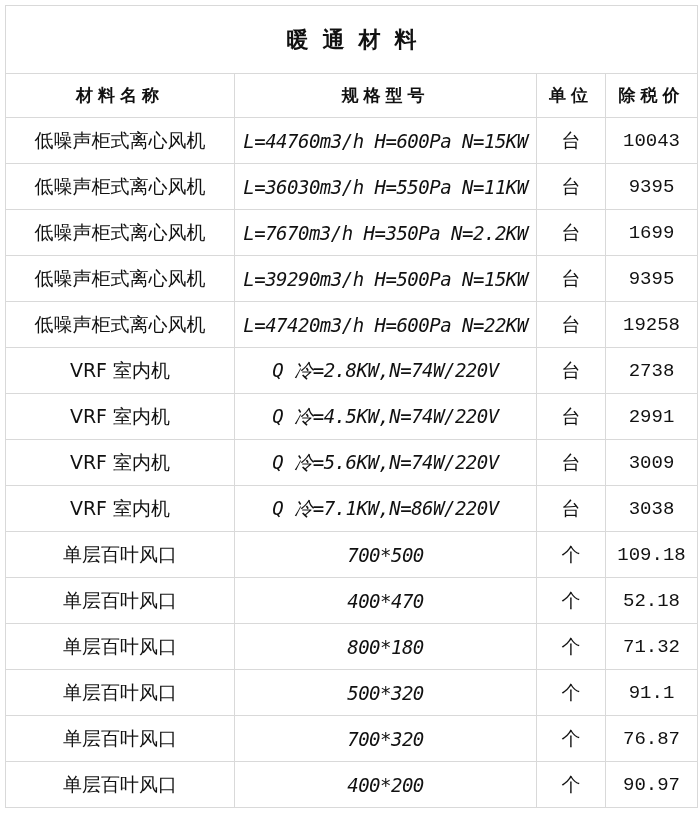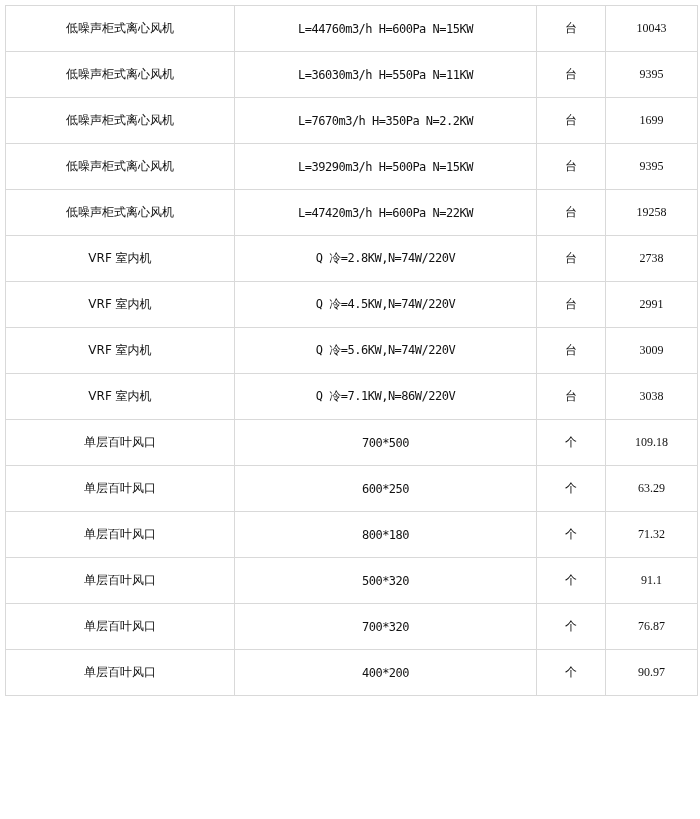--- a/index.html
+++ b/index.html
@@ -41,47 +41,57 @@
       padding-left: 14px;
     }
     .header-row th {
       height: 43px;
       font-size: 17px;
       font-weight: bold;
       letter-spacing: 5px;
     }
     .data-row td {
       height: 45px;
-      font-size: 12px;
+      font-size: 19px;
     }
     .col-name { width: 229px; }
     .col-spec { width: 302px; }
     .col-unit { width: 69px; }
     .col-price { width: 92px; }
     .spec-text {
       font-family: "DejaVu Sans Mono", "Liberation Mono", monospace;
       font-size: 14.5px;
       letter-spacing: -0.5px;
+      font-style: italic;
     }
     .price-text {
-      font-family: Liberation Serif, serif;
+      font-family: Liberation Mono, monospace;
       font-size: 16px;
     }
   </style>
 </head>
 <body>
 
 <table class="sheet">
   <colgroup>
     <col class="col-name">
     <col class="col-spec">
     <col class="col-unit">
     <col class="col-price">
   </colgroup>
   <thead>
+    <tr>
+      <th class="title-cell" colspan="4"><span>暖通材料</span></th>
+    </tr>
+    <tr class="header-row">
+      <th>材料名称</th>
+      <th>规格型号</th>
+      <th>单位</th>
+      <th>除税价</th>
+    </tr>
   </thead>
   <tbody>
     <tr class="data-row">
       <td>低噪声柜式离心风机</td>
       <td class="spec-text">L=44760m3/h H=600Pa N=15KW</td>
       <td>台</td>
       <td class="price-text">10043</td>
     </tr>
     <tr class="data-row">
       <td>低噪声柜式离心风机</td>
@@ -132,23 +142,23 @@
       <td class="price-text">3038</td>
     </tr>
     <tr class="data-row">
       <td>单层百叶风口</td>
       <td class="spec-text">700*500</td>
       <td>个</td>
       <td class="price-text">109.18</td>
     </tr>
     <tr class="data-row">
       <td>单层百叶风口</td>
-      <td class="spec-text">600*250</td>
+      <td class="spec-text">400*470</td>
       <td>个</td>
-      <td class="price-text">63.29</td>
+      <td class="price-text">52.18</td>
     </tr>
     <tr class="data-row">
       <td>单层百叶风口</td>
       <td class="spec-text">800*180</td>
       <td>个</td>
       <td class="price-text">71.32</td>
     </tr>
     <tr class="data-row">
       <td>单层百叶风口</td>
       <td class="spec-text">500*320</td>

